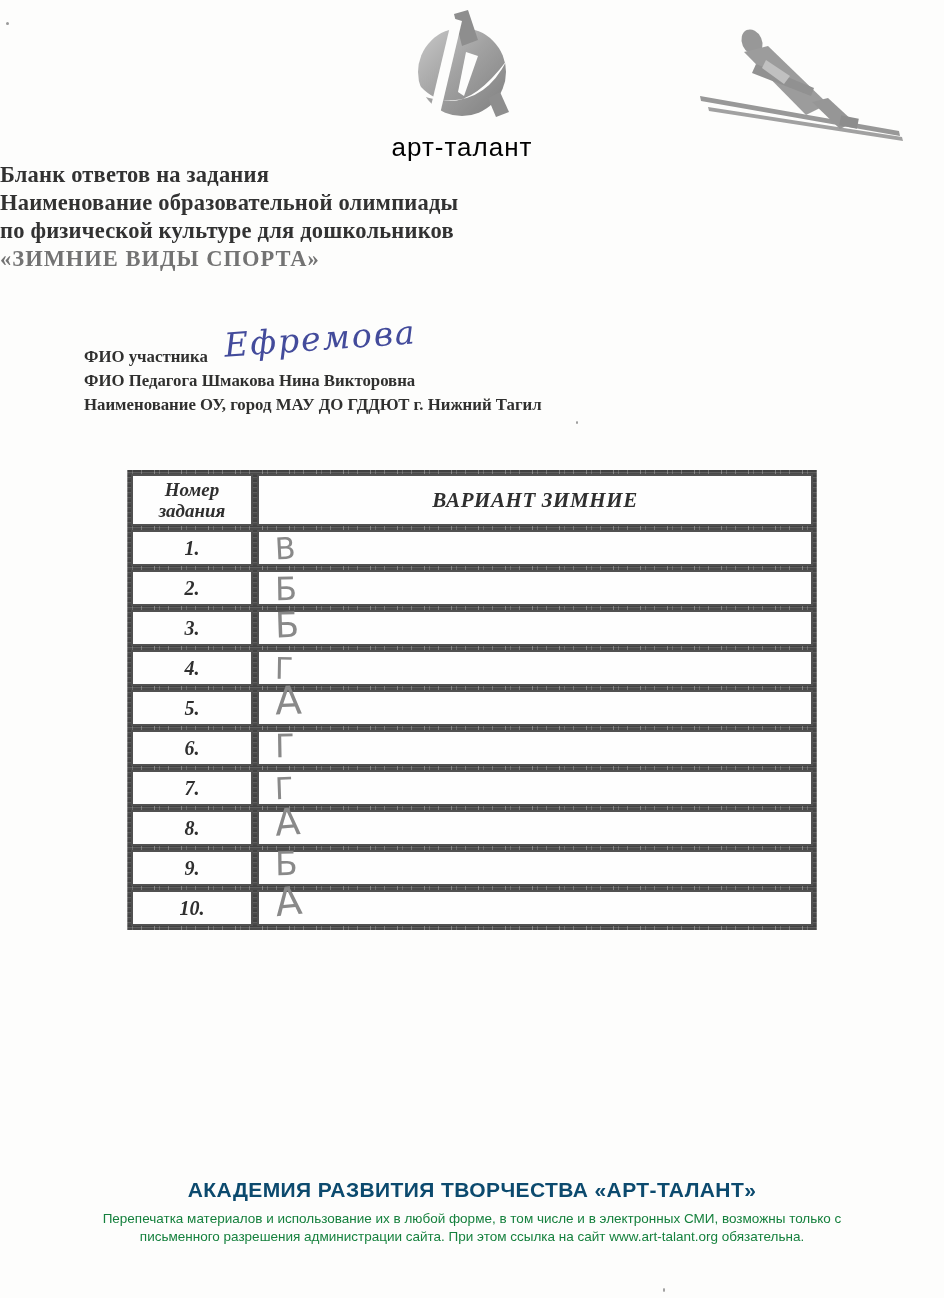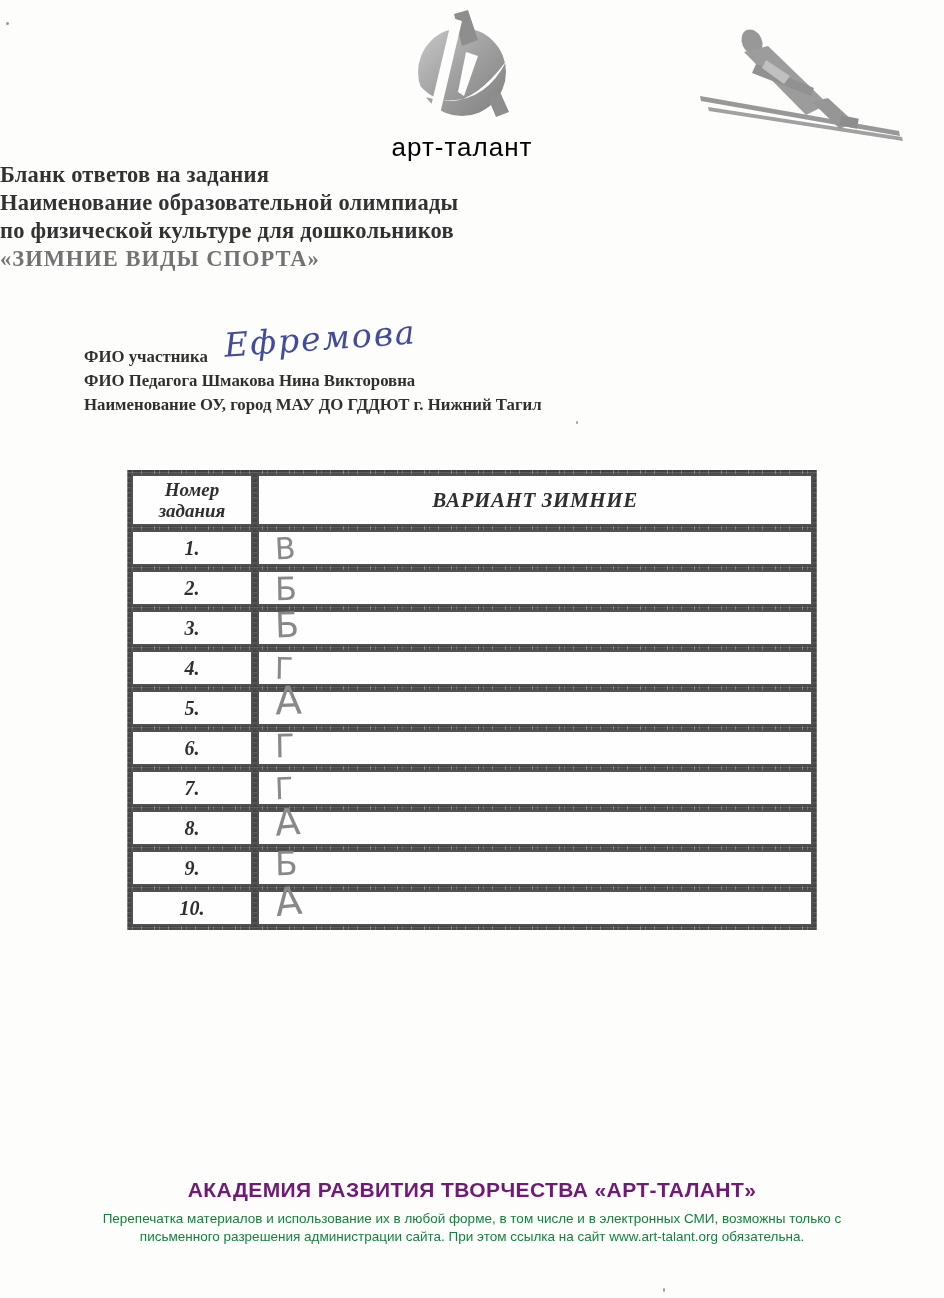--- a/index.html
+++ b/index.html
@@ -72,21 +72,21 @@
   .t-row:nth-child(6)  .hw-answer { font-size:39px; top:-7px; transform:rotate(-2deg); }
   .t-row:nth-child(7)  .hw-answer { transform:rotate(-1deg); font-size:32px; top:-2px; }
   .t-row:nth-child(8)  .hw-answer { transform:rotate(-2deg); }
   .t-row:nth-child(9)  .hw-answer { font-size:37px; top:-5px; transform:rotate(-4deg); }
   .t-row:nth-child(10) .hw-answer { font-size:33px; top:-4px; transform:rotate(-1deg); }
   .t-row:nth-child(11) .hw-answer { font-size:39px; top:-6px; transform:rotate(-6deg); }
   
   .footer-title {
     position:absolute; top:1178px; left:0; width:944px; text-align:center;
     font-family:"Liberation Sans", sans-serif; font-weight:bold;
-    font-size:21px; color:#701a75; letter-spacing:0.4px;
+    font-size:21px; color:#0c4a6e; letter-spacing:0.4px;
   }
   .footer-note {
     position:absolute; top:1210px; left:72px; width:800px; text-align:center;
     font-family:"Liberation Sans", sans-serif;
     font-size:13.5px; line-height:18px; color:#15803d;
   }
   
   .speck { position:absolute; background:#9a9a9a; border-radius:50%; }
   .speck1 { left:6px; top:22px; width:3px; height:3px; }
   .speck2 { left:663px; top:1288px; width:2px; height:4px; }

